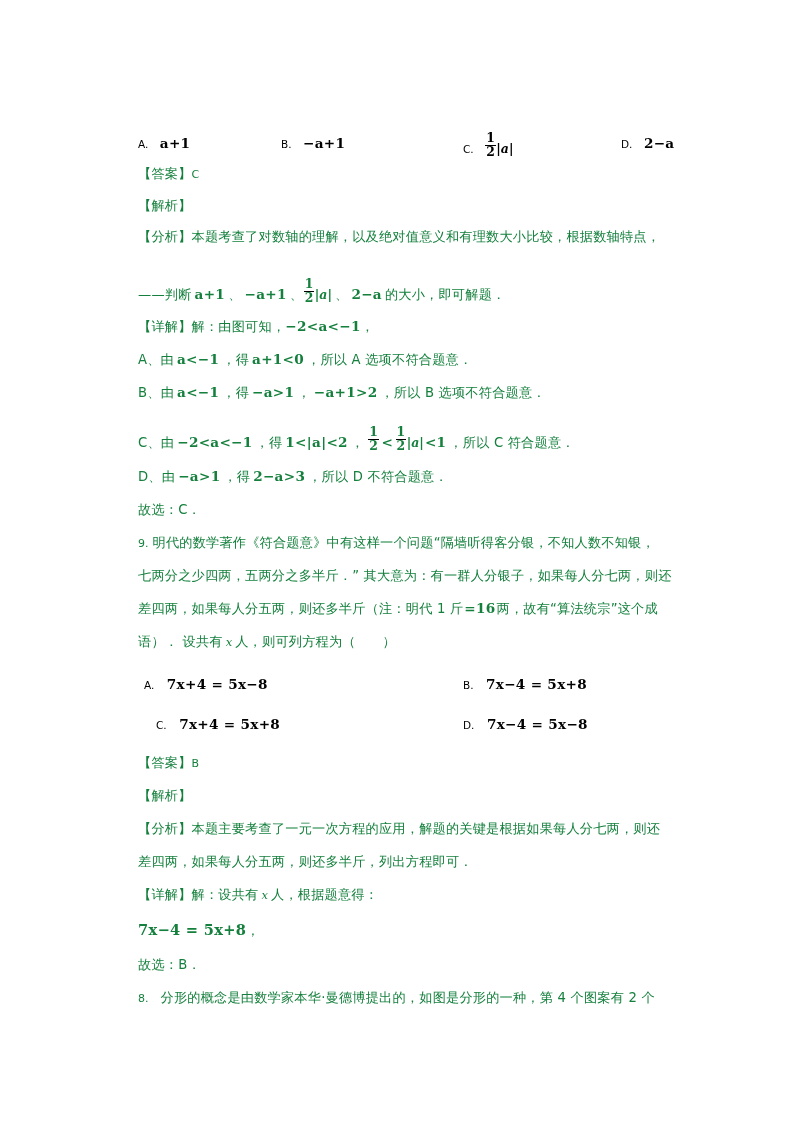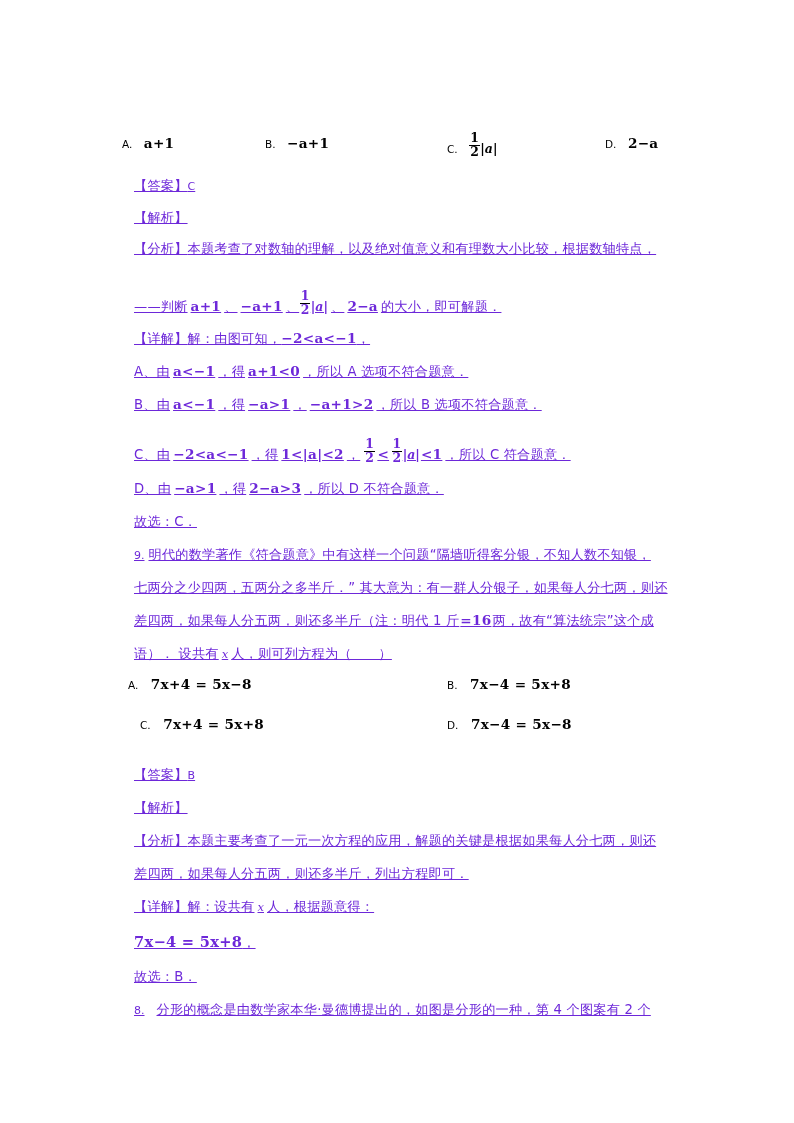--- a/index.html
+++ b/index.html
@@ -10,39 +10,38 @@
   body {
     width: 794px;
     height: 1123px;
     position: relative;
     font-family: "Liberation Sans", "DejaVu Sans", sans-serif;
     color: #000000;
     overflow: hidden;
   }
   .page {
     position: absolute;
-    left: 0; top: 0;
+    left: 16px; top: 0;
     width: 774px;
     height: 1123px;
   }
   .content {
     position: absolute;
     left: 122px;
     top: 108px;
     width: 560px;
   }
 
   
   .line {
     font-size: 13.3px;
     line-height: 1.0;
-    color: #6d28d9;
-    margin: 12px;
+    color: #15803d;
+    margin: 0;
     white-space: nowrap;
-    text-decoration: underline;
   }
   .cn {
     font-family: "DejaVu Sans", "Liberation Sans", sans-serif;
     font-size: 13.2px;
     letter-spacing: 0.2px;
   }
   
   .mth {
     font-family: "DejaVu Serif", "Liberation Serif", serif;
     font-weight: bold;

